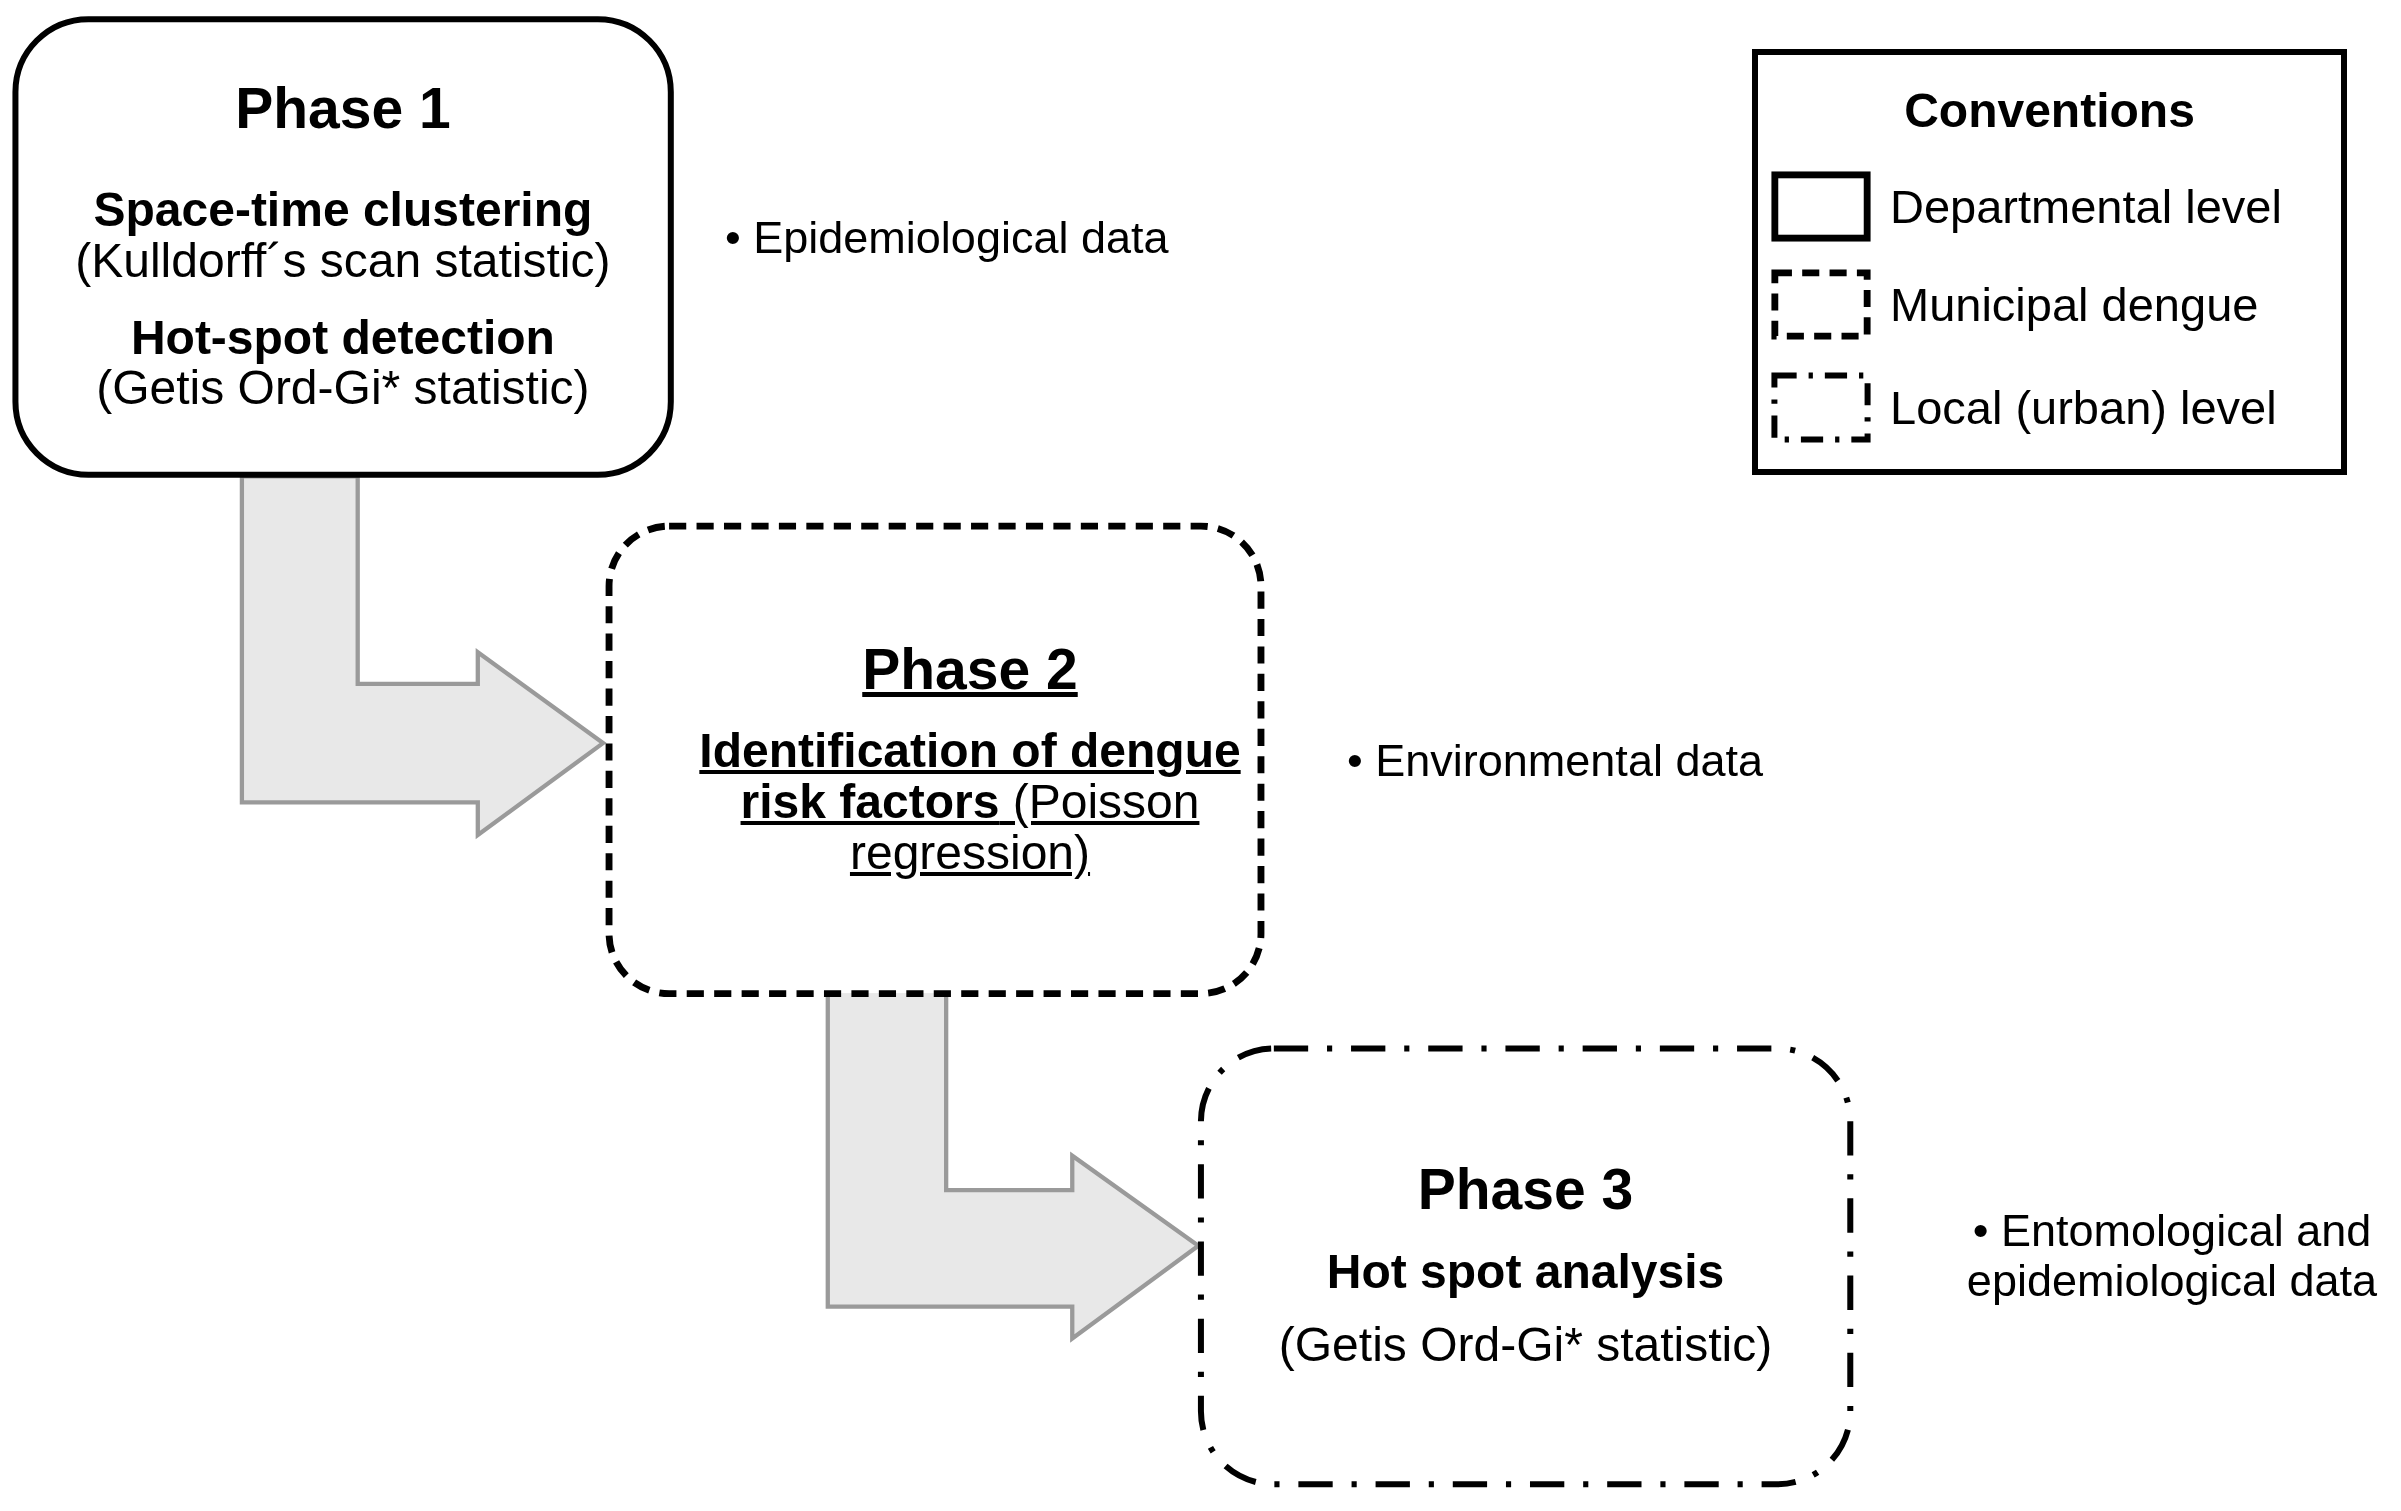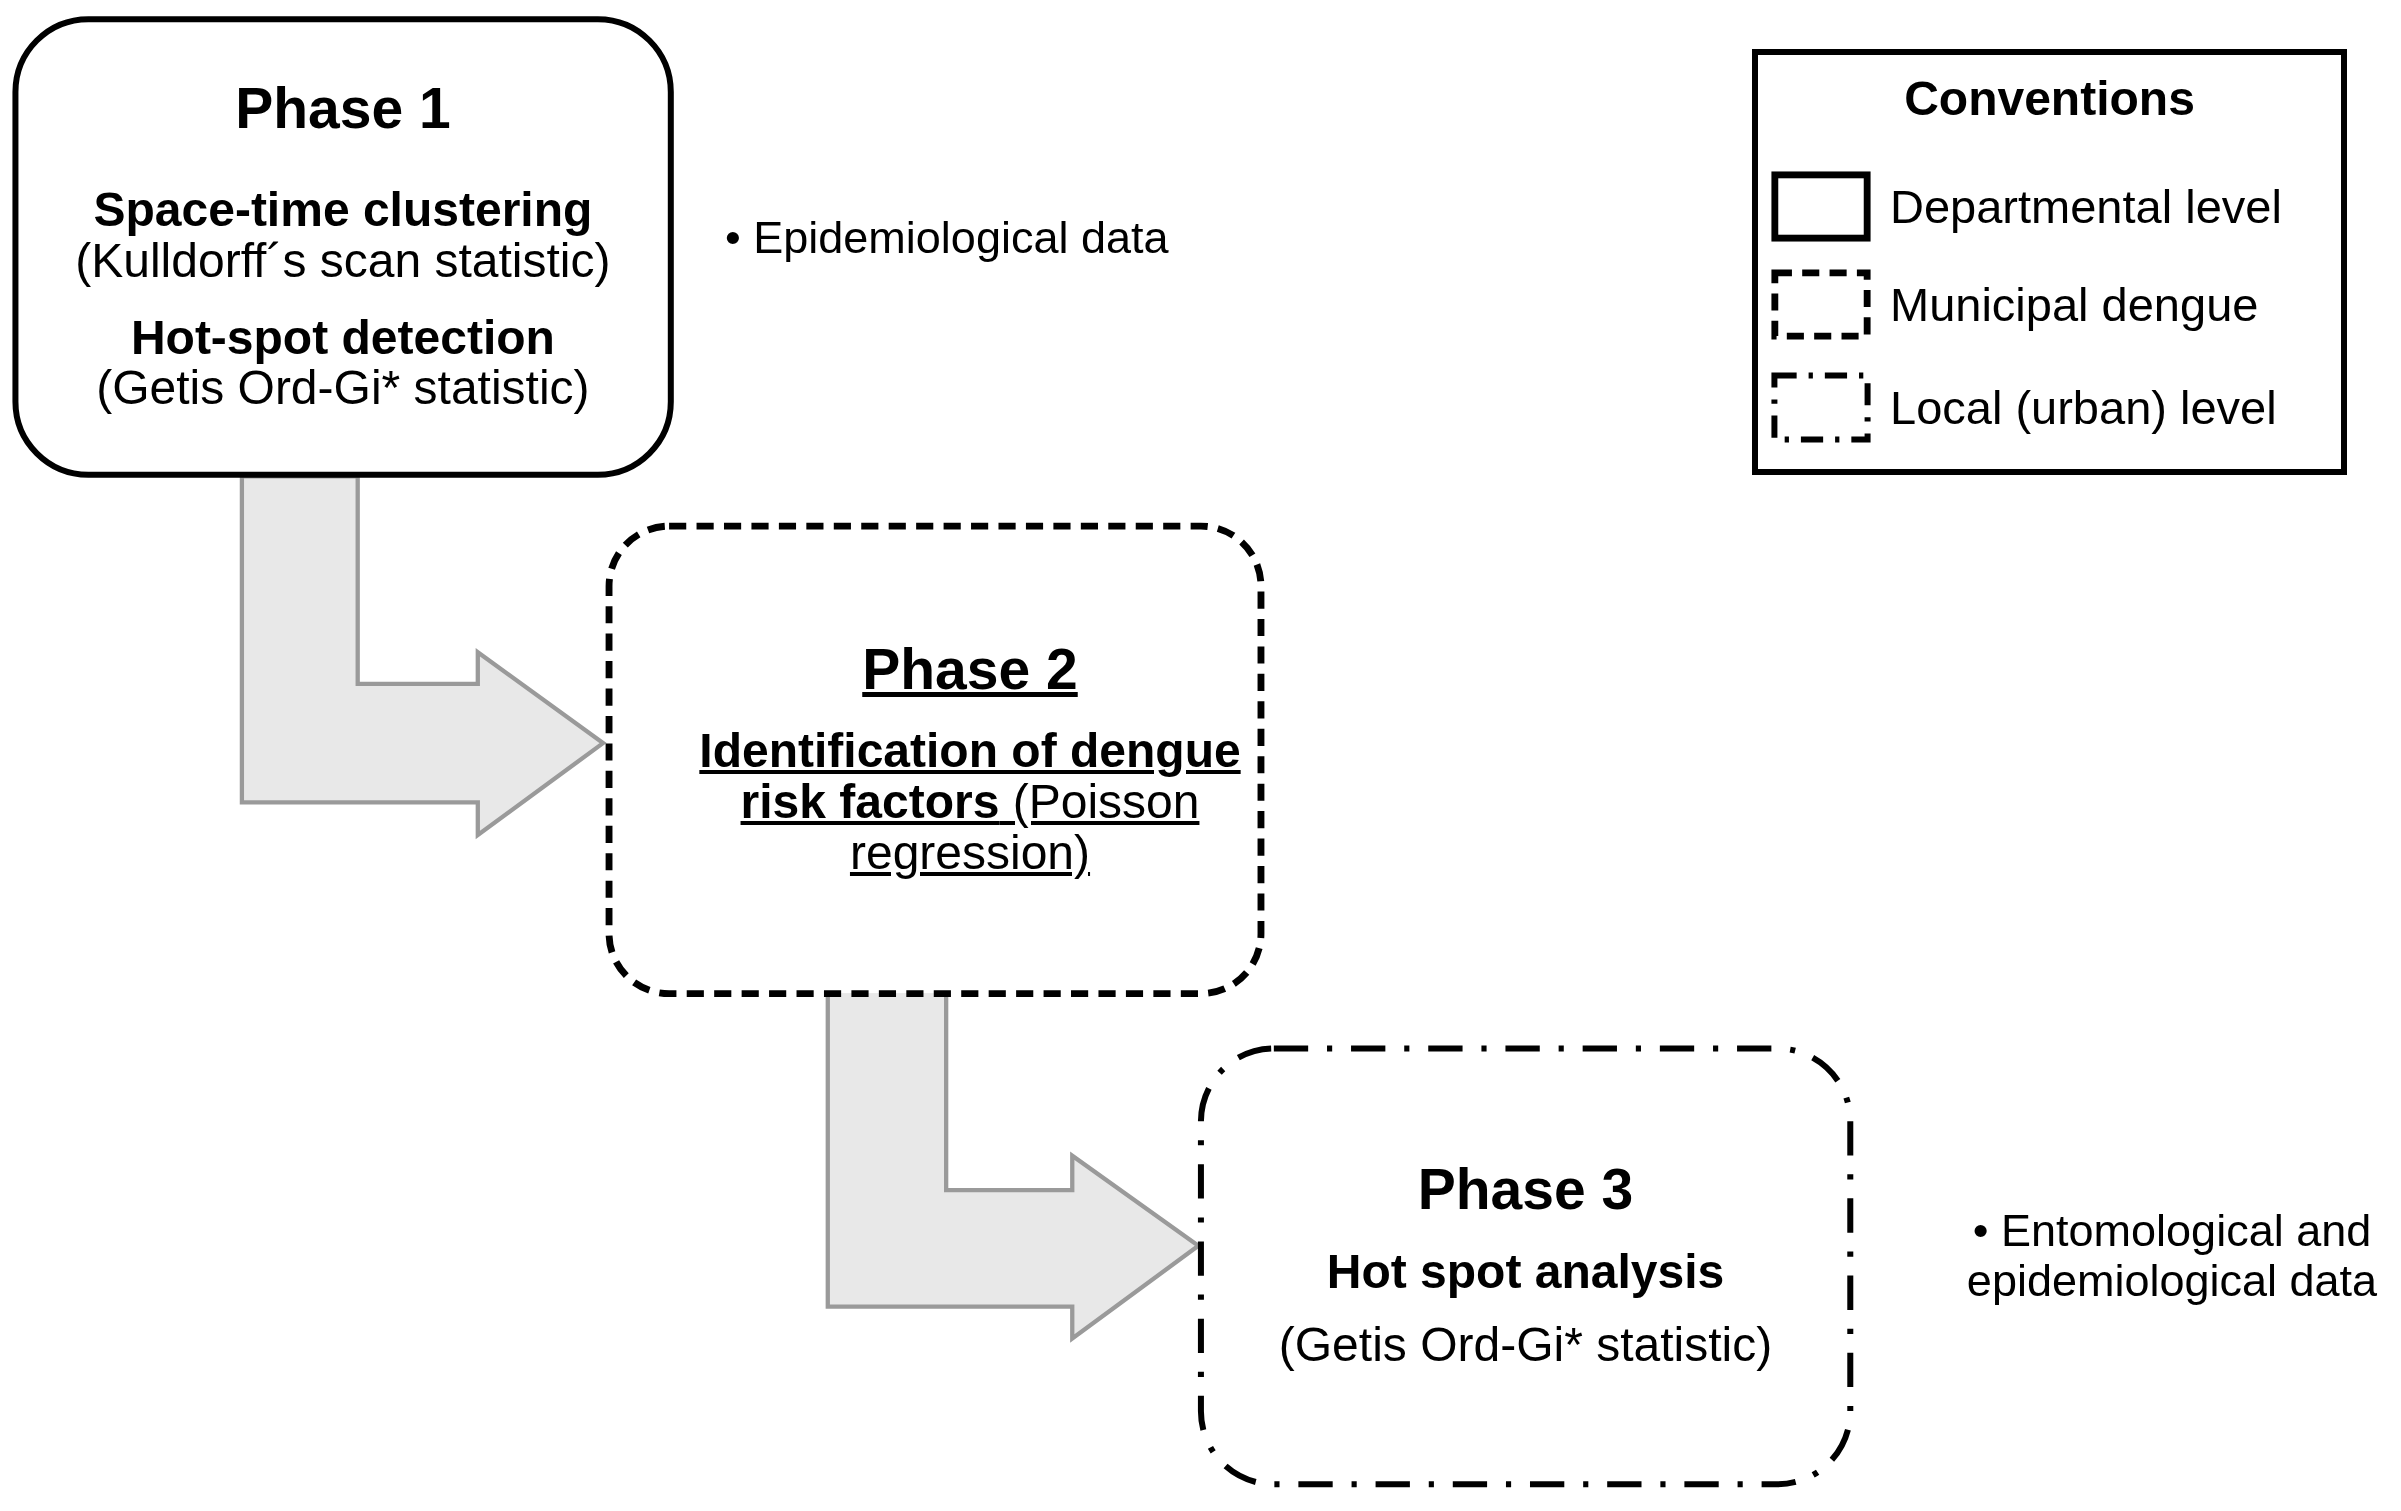--- a/index.html
+++ b/index.html
@@ -70,21 +70,21 @@
   .legend {
     position: absolute;
     left: 1752px;
     top: 49px;
     width: 595px;
     height: 426px;
     border: 6.9px solid #000000;
     box-sizing: border-box;
   }
   .legend-title {
-    margin-top: 20px;
+    margin-top: 32px;
     text-align: center;
     font-size: 48px;
     font-weight: bold;
     line-height: 1.0;
   }
   .legend-row {
     position: absolute;
     left: 13px;
     display: flex;
     align-items: center;
@@ -133,20 +133,21 @@
     <div class="phase-para"><span class="bold">Identification of dengue risk factors</span><span class="reg"> (Poisson regression)</span></div>
   </div>
 
   <div class="phase-text p3-text">
     <div class="phase-title">Phase 3</div>
     <div class="phase-para bold">Hot spot analysis</div>
     <div class="phase-para reg">(Getis Ord-Gi* statistic)</div>
   </div>
 
   <div class="annotation ann-1">• Epidemiological data</div>
+  <div class="annotation ann-2">• Environmental data</div>
   <div class="annotation ann-3">
     <div>• Entomological and</div>
     <div>epidemiological data</div>
   </div>
 
   <div class="legend">
     <div class="legend-title">Conventions</div>
 
     <div class="legend-row lr-1">
       <svg class="swatch" viewBox="0 0 117 83">

